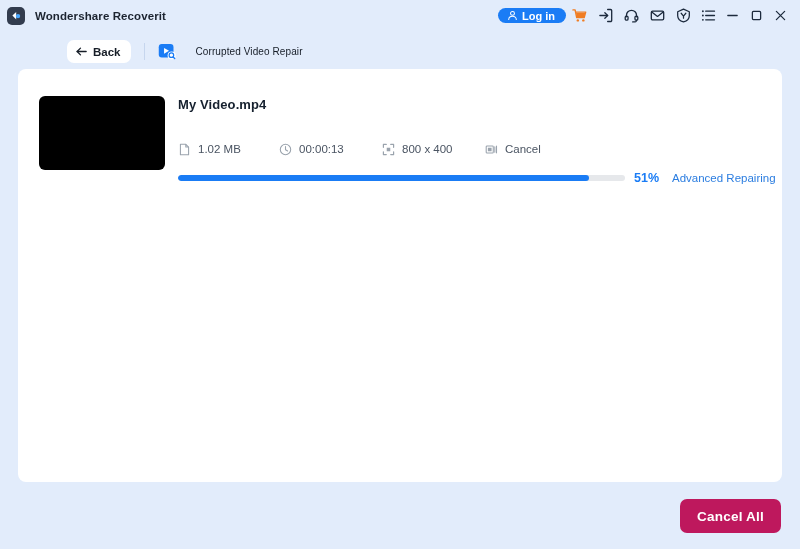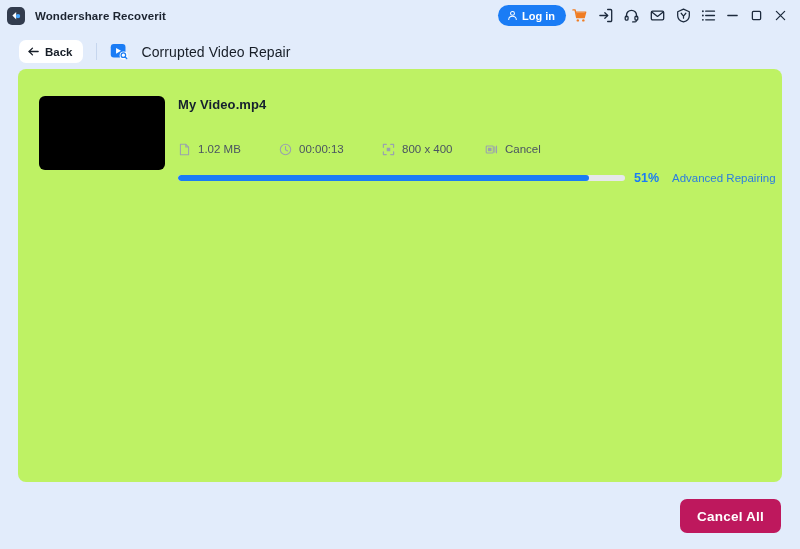--- a/index.html
+++ b/index.html
@@ -38,21 +38,21 @@
     font-size: 11.5px;
     color: #1c2430;
     font-weight: bold;
     margin-left: 10px;
     letter-spacing: .1px;
     white-space: nowrap;
   }
   #titlebar-spacer { flex: 1 1 auto; }
 
   #login-button {
-    height: 21px;
+    height: 15px;
     background: #1a7cf5;
     border-radius: 11px;
     color: #ffffff;
     font-size: 11px;
     font-weight: bold;
     display: inline-flex;
     align-items: center;
     gap: 4px;
     padding: 0 11px 0 9px;
     cursor: pointer;
@@ -89,49 +89,50 @@
     align-items: center;
     justify-content: center;
     gap: 5px;
     padding: 0 10px 0 8px;
     font-size: 11.5px;
     font-weight: bold;
     color: #161d27;
     cursor: pointer;
     box-sizing: border-box;
     border: none;
+    margin-left: 48px;
   }
   #bc-divider {
     width: 1px;
     height: 17px;
     background: #c6d6ee;
     margin: 0 13px 0 13px;
   }
   #module-icon {
     width: 19px;
     height: 19px;
     flex: none;
     display: block;
   }
   #module-title {
-    font-size: 14px;
+    font-size: 10px;
     color: #161d27;
-    margin-left: 13px;
+    margin-left: 19px;
     letter-spacing: .1px;
     white-space: nowrap;
   }
 
   
   #content-card {
     position: absolute;
     left: 18px;
     top: 69px;
     width: 764px;
     height: 413px;
-    background: #bef264;
+    background: #ffffff;
     border-radius: 8px;
     box-sizing: border-box;
   }
 
   #file-row {
     position: absolute;
     left: 21px;
     top: 27px;
     right: 16px;
     display: flex;

